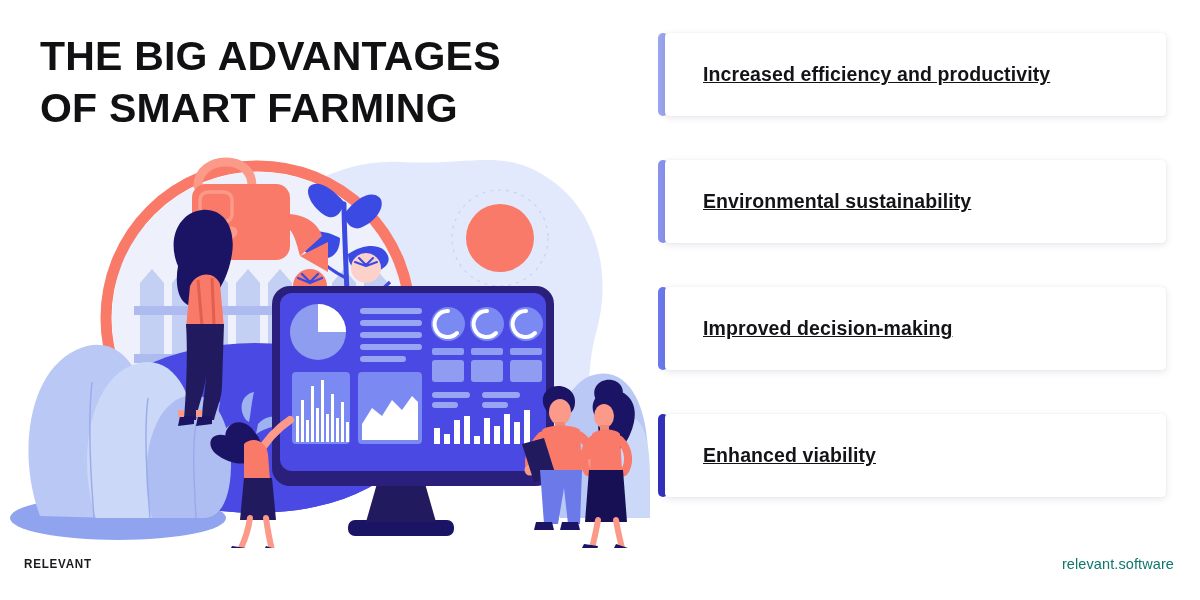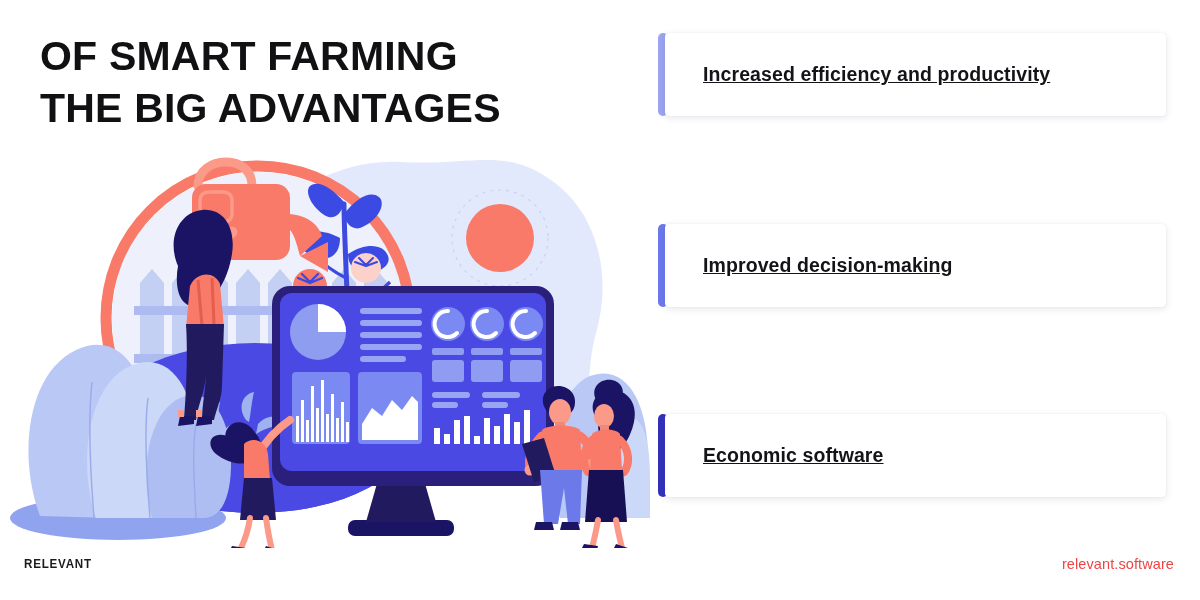--- a/index.html
+++ b/index.html
@@ -83,30 +83,30 @@
     letter-spacing:0.9px;
     color:#1a1a1f;
     transform:scaleX(0.86);
     transform-origin:left center;
   }
   #footer-site {
     position:absolute;
     right:26px; top:556px;
     font-size:14.5px;
     font-weight:400;
-    color:#ef4444;
+    color:#0f766e;
     letter-spacing:0.1px;
   }
 </style>
 </head>
 <body>
 
 <div id="headline">
+  <span class="ln">THE BIG ADVANTAGES</span>
   <span class="ln">OF SMART FARMING</span>
-  <span class="ln">THE BIG ADVANTAGES</span>
 </div>
 
 <div id="illustration">
 <svg viewBox="0 0 650 420" xmlns="http://www.w3.org/2000/svg">
   <defs>
     <clipPath id="screenClip">
       <rect x="288" y="170" width="248" height="150" rx="8"></rect>
     </clipPath>
     <clipPath id="groundClip">
       <ellipse cx="255" cy="300" rx="160" ry="85"></ellipse>
@@ -429,32 +429,38 @@
 
 <div id="benefits">
 
   <div class="benefit-row">
     <div class="benefit-accent" style="background: rgb(155, 165, 240);"></div>
     <div class="benefit-card">
       <span class="benefit-text">Increased efficiency and productivity</span>
     </div>
   </div>
 
+  <div class="benefit-row">
+    <div class="benefit-accent" style="background: rgb(138, 147, 239);"></div>
+    <div class="benefit-card">
+      <span class="benefit-text">Environmental sustainability</span>
+    </div>
+  </div>
 
   <div class="benefit-row">
     <div class="benefit-accent" style="background: rgb(107, 121, 236);"></div>
     <div class="benefit-card">
       <span class="benefit-text">Improved decision-making</span>
     </div>
   </div>
 
 
   <div class="benefit-row">
     <div class="benefit-accent" style="background: rgb(51, 49, 187);"></div>
     <div class="benefit-card">
-      <span class="benefit-text">Economic software</span>
+      <span class="benefit-text">Enhanced viability</span>
     </div>
   </div>
 
 </div>
 
 <div id="footer-brand">RELEVANT</div>
 <div id="footer-site">relevant.software</div>
 
 </body></html>

